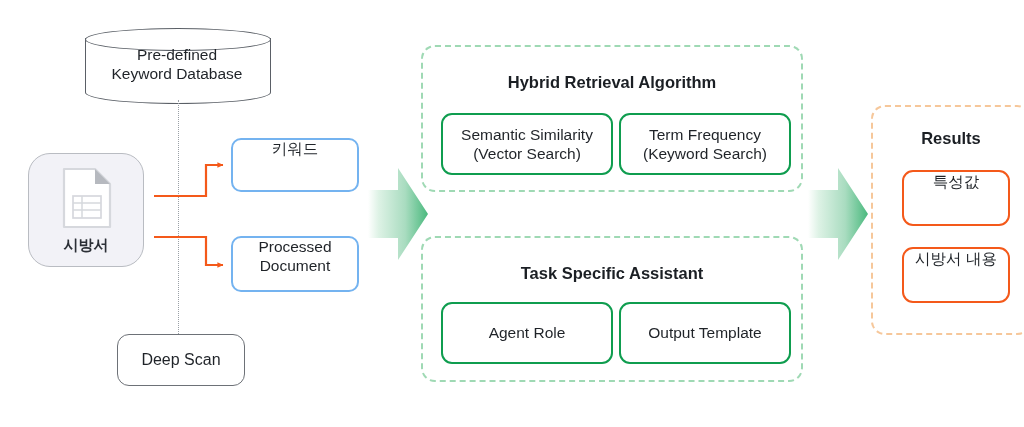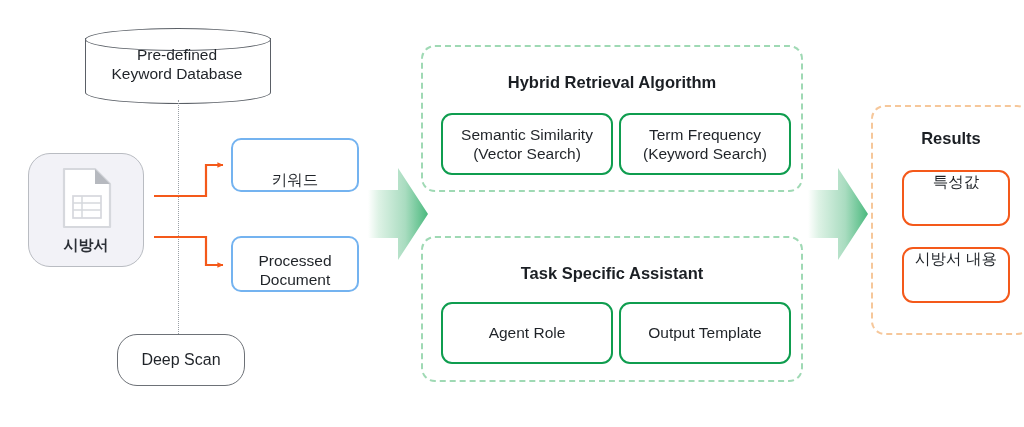--- a/index.html
+++ b/index.html
@@ -63,29 +63,29 @@
     position: absolute; left: 33px; top: 13px; width: 50px; height: 62px;
   }
   .doc-label {
     position: absolute; left: 0; right: 0; bottom: 11px;
     text-align: center; font-size: 15px; font-weight: 700; color: #2b2f36;
   }
 
   
   .deepscan {
     left: 97px; top: 334px; width: 128px; height: 52px;
-    background: #ffffff; border: 1.6px solid #6d7177; border-radius: 20px;
+    background: #ffffff; border: 1.6px solid #6d7177; border-radius: 12px;
     display: flex; align-items: center; justify-content: center;
     font-size: 16px; color: #1f2328;
   }
 
   
   .blue-box {
     background: #ffffff; border: 2px solid #74b3f0; border-radius: 10px;
-    display: flex; align-items: flex-end; justify-content: center;
+    display: flex; align-items: flex-start; justify-content: center;
     text-align: center; font-size: 15.5px; line-height: 1.22; color: #1f2328;
   }
   #blue-keyword  { left: 211px; top: 138px; width: 128px; height: 54px; }
   #blue-processed{ left: 211px; top: 236px; width: 128px; height: 56px; }
 
   
   .conn-svg { left: 0; top: 0; width: 1024px; height: 427px; pointer-events: none; }
 
   
   .garrow { width: 60px; height: 96px; }

